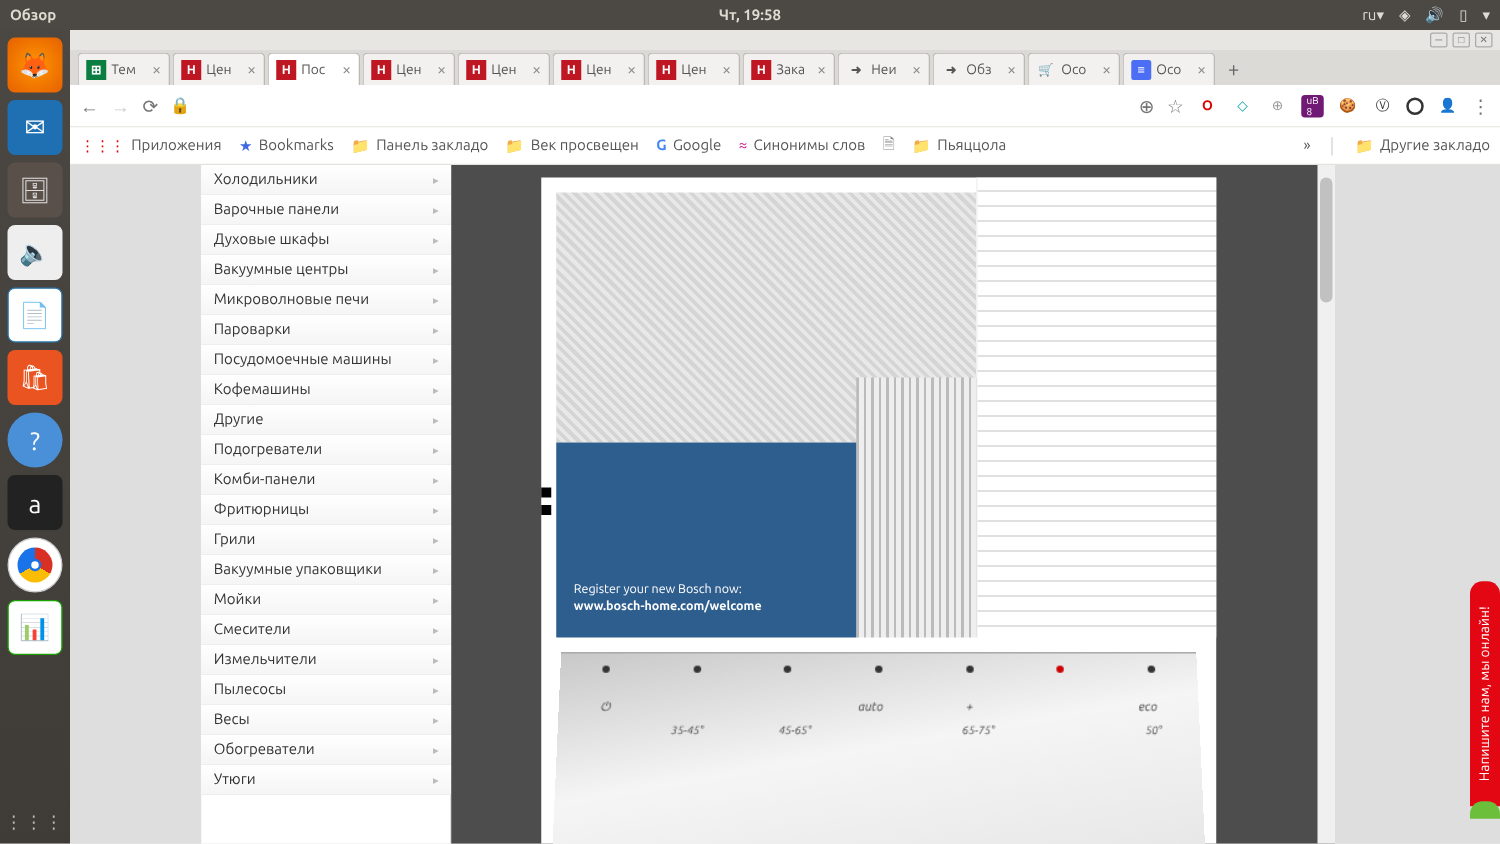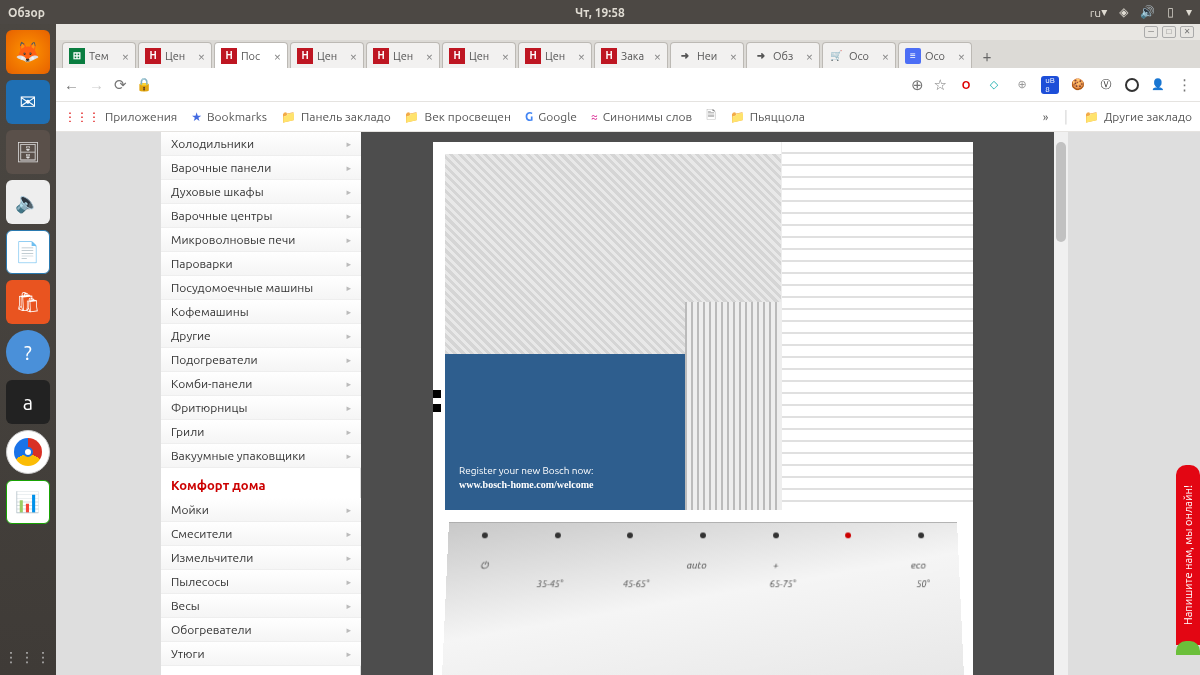--- a/index.html
+++ b/index.html
@@ -52,21 +52,21 @@
 .sidebar .cat { height:24px; display:flex; align-items:center; padding:0 10px; justify-content:space-between; border-bottom:1px solid #eee; color:#333; background:linear-gradient(#fff,#f5f5f5); cursor:pointer; }
 .sidebar .cat .arr { color:#bbb; font-size:9px; }
 .sidebar .section { padding:10px 10px 6px; color:#c00; font-weight:bold; font-size:13px; }
 
 .main { flex:1; background:#4d4d4d; position:relative; overflow:hidden; }
 .pdf { position:absolute; left:72px; top:10px; width:540px; height:560px; background:#fff; }
 .pdf .img-top { position:absolute; left:12px; top:12px; width:336px; height:200px; background:repeating-linear-gradient(45deg,#d5d5d5,#d5d5d5 3px,#e8e8e8 3px,#e8e8e8 6px); }
 .pdf .plates { position:absolute; right:0; top:0; width:192px; height:368px; background:repeating-linear-gradient(#fff,#fff 10px,#e0e0e0 10px,#e0e0e0 12px); border-left:1px solid #eee; }
 .pdf .cutlery { position:absolute; right:192px; top:160px; width:96px; height:208px; background:repeating-linear-gradient(90deg,#bbb,#bbb 2px,#eee 2px,#eee 6px); }
 .pdf .bluebox { position:absolute; left:12px; top:212px; width:240px; height:156px; background:#2e5e8e; color:#fff; font-size:10px; padding:110px 14px 0; line-height:1.4; }
-.pdf .bluebox .b { font-weight:bold;font-family:Liberation Serif, serif; }
+.pdf .bluebox .b { font-weight:bold; }
 .pdf .panel { position:absolute; left:12px; top:378px; width:516px; height:180px; background:linear-gradient(170deg,#c8c8c8,#f5f5f5 45%,#e5e5e5); transform:perspective(600px) rotateX(6deg); border-top:1px solid #aaa; }
 .pdf .panel .row { position:absolute; left:0; right:0; display:flex; justify-content:space-around; font-size:10px; color:#444; }
 .pdf .panel .dots { top:10px; }
 .pdf .panel .dots span { width:6px; height:6px; border-radius:50%; background:#333; display:inline-block; }
 .pdf .panel .dots .red { background:#c00; }
 .pdf .panel .labels { top:38px; font-style:italic; }
 .pdf .panel .temps { top:58px; font-style:italic; font-size:9px; }
 .handles { position:absolute; left:0; top:248px; width:8px; height:8px; background:#000; }
 .handles2 { position:absolute; left:0; top:262px; width:8px; height:8px; background:#000; }
 
@@ -194,21 +194,21 @@
     <span class="nav-ic">⟳</span>
     <div class="url-box">
       <span class="lock">🔒</span>
     </div>
     <span class="nav-ic">⊕</span>
     <span class="nav-ic">☆</span>
     <div class="ext">
       <span class="ic" style="color:#d00;font-weight:bold">O</span>
       <span class="ic" style="color:#1aa">◇</span>
       <span class="ic" style="color:#999">⊕</span>
-      <span class="ic" style="background:#1d4ed8;color:#fff;font-size:8px">uB<br>8</span>
+      <span class="ic" style="background:#701a75;color:#fff;font-size:8px">uB<br>8</span>
       <span class="ic">🍪</span>
       <span class="ic" style="color:#333">Ⓥ</span>
       <span class="ic" style="border:2px solid #333;border-radius:50%;width:14px;height:14px"></span>
       <span class="ic" style="color:#5bc0de">👤</span>
       <span class="nav-ic">⋮</span>
     </div>
   </div>
 
   <div class="bm">
     <span class="item">
@@ -259,21 +259,21 @@
         </div>
         <div class="cat">
           <span>Варочные панели</span>
           <span class="arr">▸</span>
         </div>
         <div class="cat">
           <span>Духовые шкафы</span>
           <span class="arr">▸</span>
         </div>
         <div class="cat">
-          <span>Варочные центры</span>
+          <span>Вакуумные центры</span>
           <span class="arr">▸</span>
         </div>
         <div class="cat">
           <span>Микроволновые печи</span>
           <span class="arr">▸</span>
         </div>
         <div class="cat">
           <span>Пароварки</span>
           <span class="arr">▸</span>
         </div>
@@ -302,21 +302,20 @@
           <span class="arr">▸</span>
         </div>
         <div class="cat">
           <span>Грили</span>
           <span class="arr">▸</span>
         </div>
         <div class="cat">
           <span>Вакуумные упаковщики</span>
           <span class="arr">▸</span>
         </div>
-        <div class="section">Комфорт  дома</div>
         <div class="cat">
           <span>Мойки</span>
           <span class="arr">▸</span>
         </div>
         <div class="cat">
           <span>Смесители</span>
           <span class="arr">▸</span>
         </div>
         <div class="cat">
           <span>Измельчители</span>

